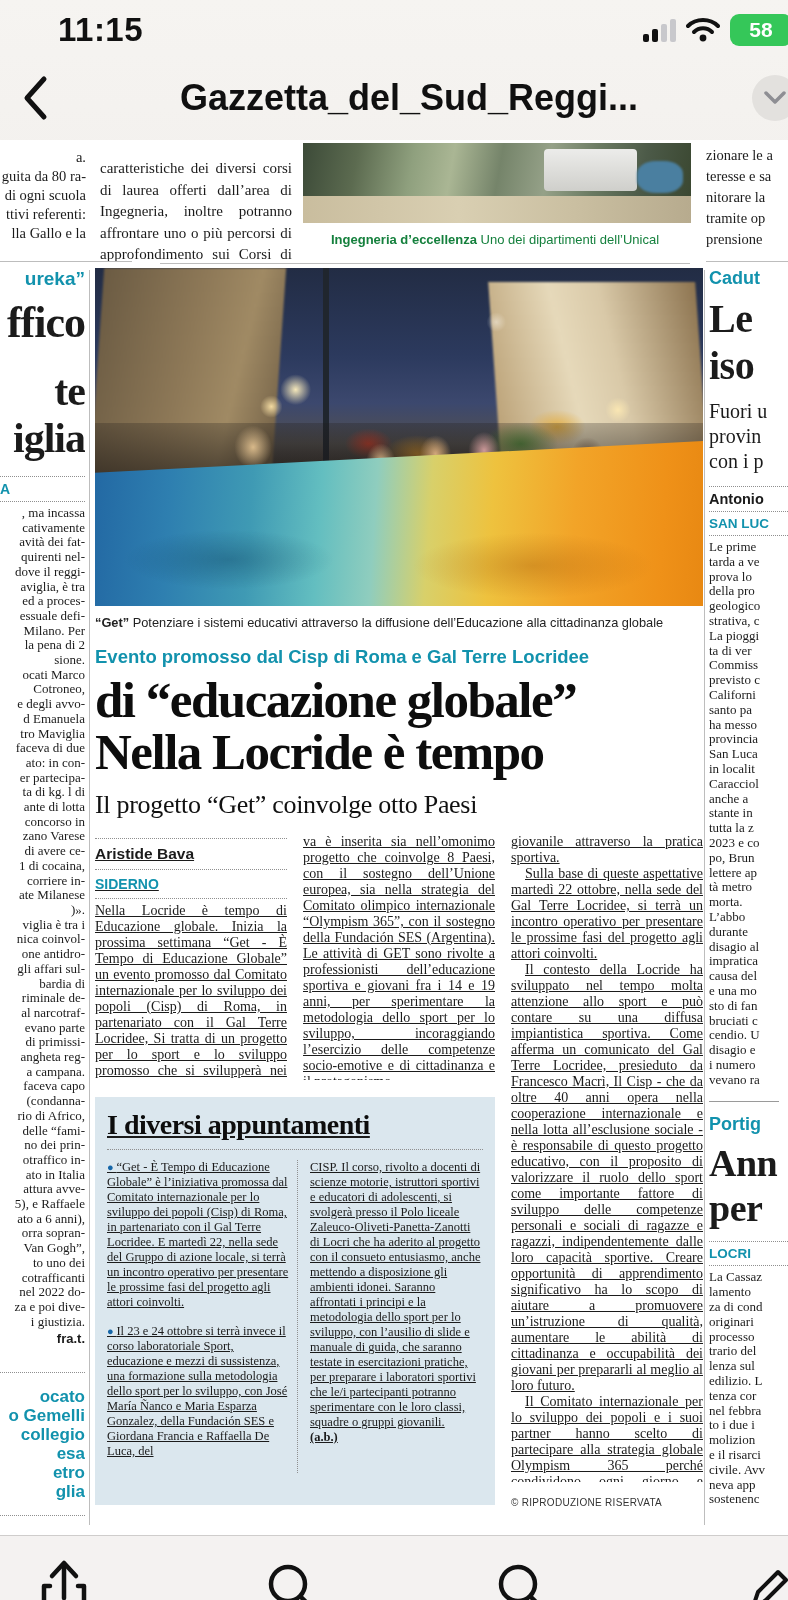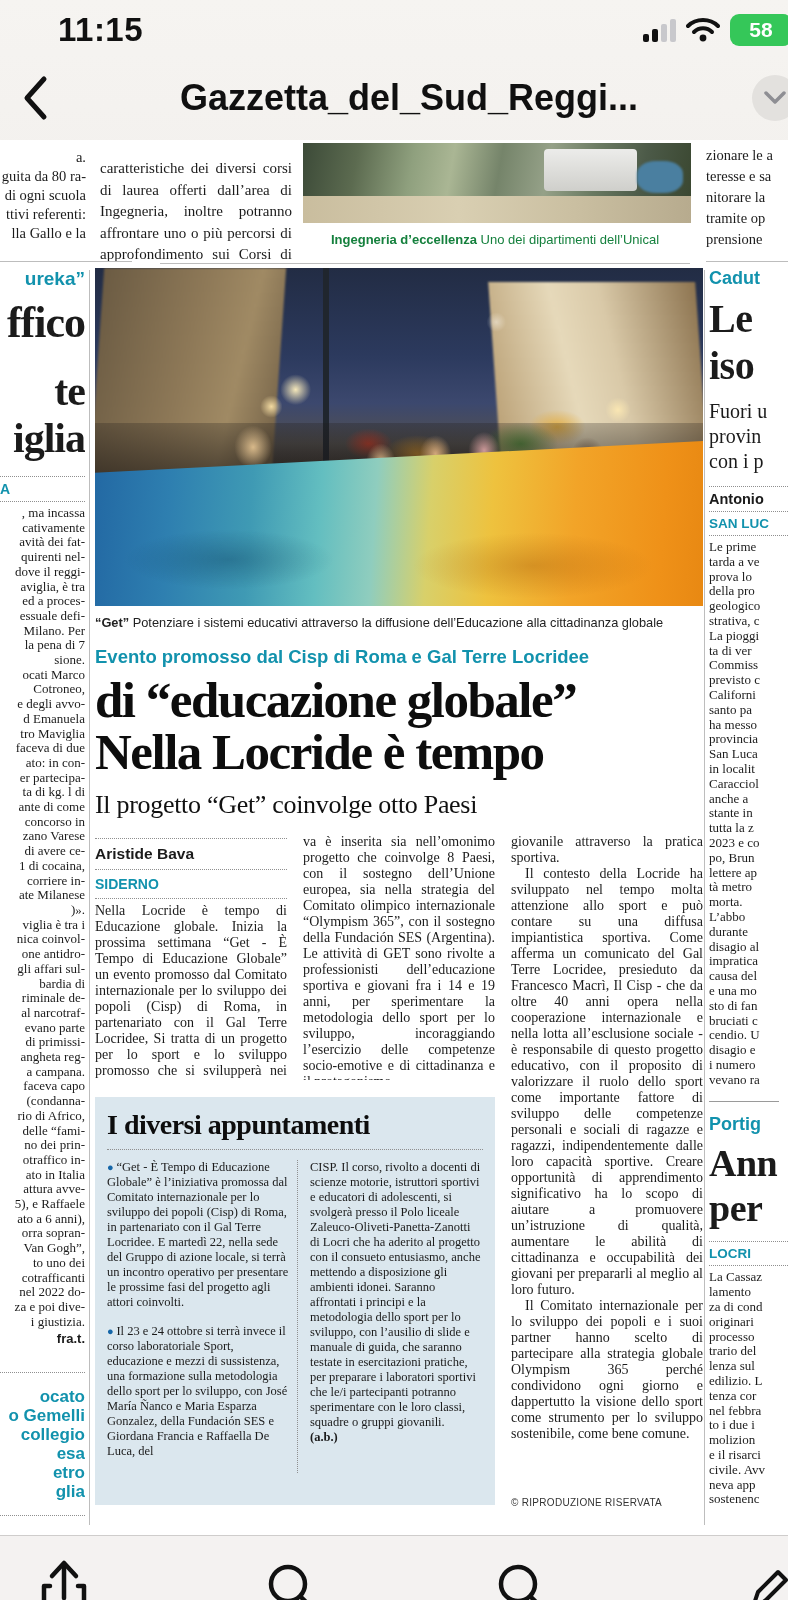--- a/index.html
+++ b/index.html
@@ -89,21 +89,21 @@
   .ph-flag-shade{position:absolute;left:0;bottom:0;width:100%;height:46%;background:
     radial-gradient(140px 40px at 22% 70%,rgba(10,60,90,.35),rgba(10,60,90,0) 75%),
     radial-gradient(160px 44px at 72% 74%,rgba(150,70,0,.3),rgba(150,70,0,0) 75%);}
 
   .a-caption{margin-top:9px;font-family:"Liberation Sans","DejaVu Sans",sans-serif;font-size:12.8px;color:#222;white-space:nowrap;overflow:hidden;}
   .a-caption .cap-b{font-weight:bold;}
   .a-kicker{margin-top:16px;font-family:"Liberation Sans","DejaVu Sans",sans-serif;font-weight:bold;font-size:18.5px;color:#1292ad;}
   .a-headline{margin-top:6px;font-weight:bold;font-size:51px;line-height:52px;letter-spacing:-1.5px;color:#0d0d0d;}
   .a-deck{margin-top:12px;font-size:26px;letter-spacing:-.3px;color:#111;}
 
-  .cols{display:grid;grid-template-columns:192px 192px 192px;column-gap:16px;margin-top:14px;}
+  .cols{display:grid;grid-template-columns:192px 192px 192px;column-gap:16px;margin-top:14px;text-decoration:underline;}
   .colA{grid-column:1;grid-row:1;height:246px;overflow:hidden;}
   .byline{font-family:"Liberation Sans","DejaVu Sans",sans-serif;font-weight:bold;font-size:15.5px;padding:2px 0;}
   .dateline{font-family:"Liberation Sans","DejaVu Sans",sans-serif;font-weight:bold;font-size:14px;color:#1292ad;padding:2px 0;}
   .bodytxt{font-size:14px;line-height:16px;text-align:justify;}
   .colB{grid-column:2;grid-row:1;height:246px;overflow:hidden;}
   .colC{grid-column:3;grid-row:1 / 3;height:676px;position:relative;}
   .colC-text{height:648px;overflow:hidden;}
   .para{font-size:14px;line-height:16px;text-align:justify;}
   .para + .para{text-indent:14px;}
   .copyright{position:absolute;left:0;bottom:2px;font-family:"Liberation Sans","DejaVu Sans",sans-serif;font-size:10px;letter-spacing:.3px;color:#333;}
@@ -207,32 +207,32 @@
       <div class="lr-body">
           <div class="rail-frag">, ma incassa</div>
           <div class="rail-frag">cativamente</div>
           <div class="rail-frag">avità dei fat-</div>
           <div class="rail-frag">quirenti nel-</div>
           <div class="rail-frag">dove il reggi-</div>
           <div class="rail-frag">aviglia, è tra</div>
           <div class="rail-frag">ed a proces-</div>
           <div class="rail-frag">essuale defi-</div>
           <div class="rail-frag">Milano. Per</div>
-          <div class="rail-frag">la pena di 7</div>
+          <div class="rail-frag">la pena di 2</div>
           <div class="rail-frag">sione.</div>
           <div class="rail-frag">ocati Marco</div>
           <div class="rail-frag">Cotroneo,</div>
           <div class="rail-frag">e degli avvo-</div>
           <div class="rail-frag">d Emanuela</div>
           <div class="rail-frag">tro Maviglia</div>
           <div class="rail-frag">faceva di due</div>
           <div class="rail-frag">ato: in con-</div>
           <div class="rail-frag">er partecipa-</div>
           <div class="rail-frag">ta di kg. l di</div>
-          <div class="rail-frag">ante di come</div>
+          <div class="rail-frag">ante di lotta</div>
           <div class="rail-frag">concorso in</div>
           <div class="rail-frag">zano Varese</div>
           <div class="rail-frag">di avere ce-</div>
           <div class="rail-frag">1 di cocaina,</div>
           <div class="rail-frag">corriere in-</div>
           <div class="rail-frag">ate Milanese</div>
           <div class="rail-frag">)».</div>
           <div class="rail-frag">viglia è tra i</div>
           <div class="rail-frag">nica coinvol-</div>
           <div class="rail-frag">one antidro-</div>
@@ -303,20 +303,21 @@
           <div class="byline">Aristide Bava</div>
           <div class="dotrule"></div>
           <div class="dateline">SIDERNO</div>
           <div class="dotrule"></div>
           <div class="bodytxt">Nella Locride è tempo di Educazione globale. Inizia la prossima settimana “Get - È Tempo di Educazione Globale” un evento promosso dal Comitato internazionale per lo sviluppo dei popoli (Cisp) di Roma, in partenariato con il Gal Terre Locridee, Si tratta di un progetto per lo sport e lo sviluppo promosso che si svilupperà nei prossimi mesi. L’iniziati-</div>
         </div>
         <div class="colB bodytxt">va è inserita sia nell’omonimo progetto che coinvolge 8 Paesi, con il sostegno dell’Unione europea, sia nella strategia del Comitato olimpico internazionale “Olympism 365”, con il sostegno della Fundación SES (Argentina). Le attività di GET sono rivolte a professionisti dell’educazione sportiva e giovani fra i 14 e 19 anni, per sperimentare la metodologia dello sport per lo sviluppo, incoraggiando l’esercizio delle competenze socio-emotive e di cittadinanza e il protagonismo</div>
         <div class="colC">
           <div class="colC-text">
               <div class="para">giovanile attraverso la pratica sportiva.</div>
+              <div class="para">Sulla base di queste aspettative martedì 22 ottobre, nella sede del Gal Terre Locridee, si terrà un incontro operativo per presentare le prossime fasi del progetto agli attori coinvolti.</div>
               <div class="para">Il contesto della Locride ha sviluppato nel tempo molta attenzione allo sport e può contare su una diffusa impiantistica sportiva. Come afferma un comunicato del Gal Terre Locridee, presieduto da Francesco Macrì, Il Cisp - che da oltre 40 anni opera nella cooperazione internazionale e nella lotta all’esclusione sociale - è responsabile di questo progetto educativo, con il proposito di valorizzare il ruolo dello sport come importante fattore di sviluppo delle competenze personali e sociali di ragazze e ragazzi, indipendentemente dalle loro capacità sportive. Creare opportunità di apprendimento significativo ha lo scopo di aiutare a promuovere un’istruzione di qualità, aumentare le abilità di cittadinanza e occupabilità dei giovani per prepararli al meglio al loro futuro.</div>
               <div class="para">Il Comitato internazionale per lo sviluppo dei popoli e i suoi partner hanno scelto di partecipare alla strategia globale Olympism 365 perché condividono ogni giorno e dappertutto la visione dello sport come strumento per lo sviluppo sostenibile, come bene comune.</div>
             </div>
           <div class="copyright">© RIPRODUZIONE RISERVATA</div>
         </div>
 
         <div class="box">
           <div class="box-title">I diversi appuntamenti</div>
           <div class="box-rule"></div>
           <div class="box-cols">

